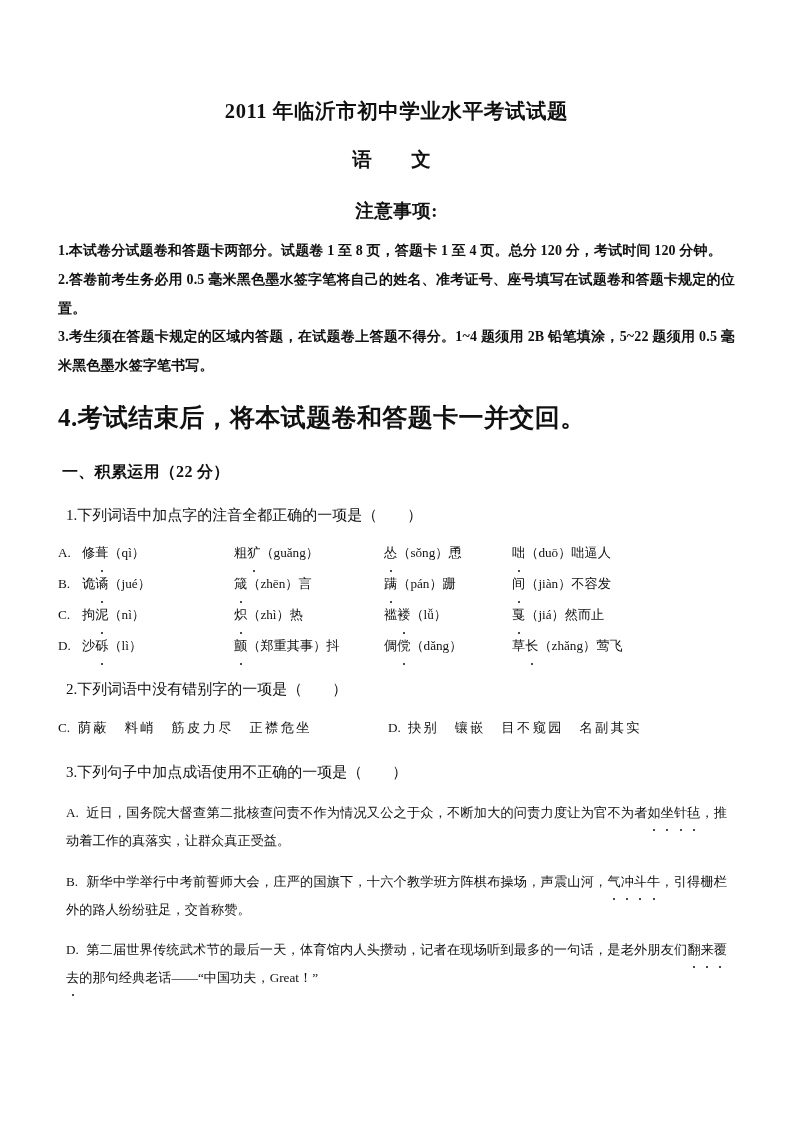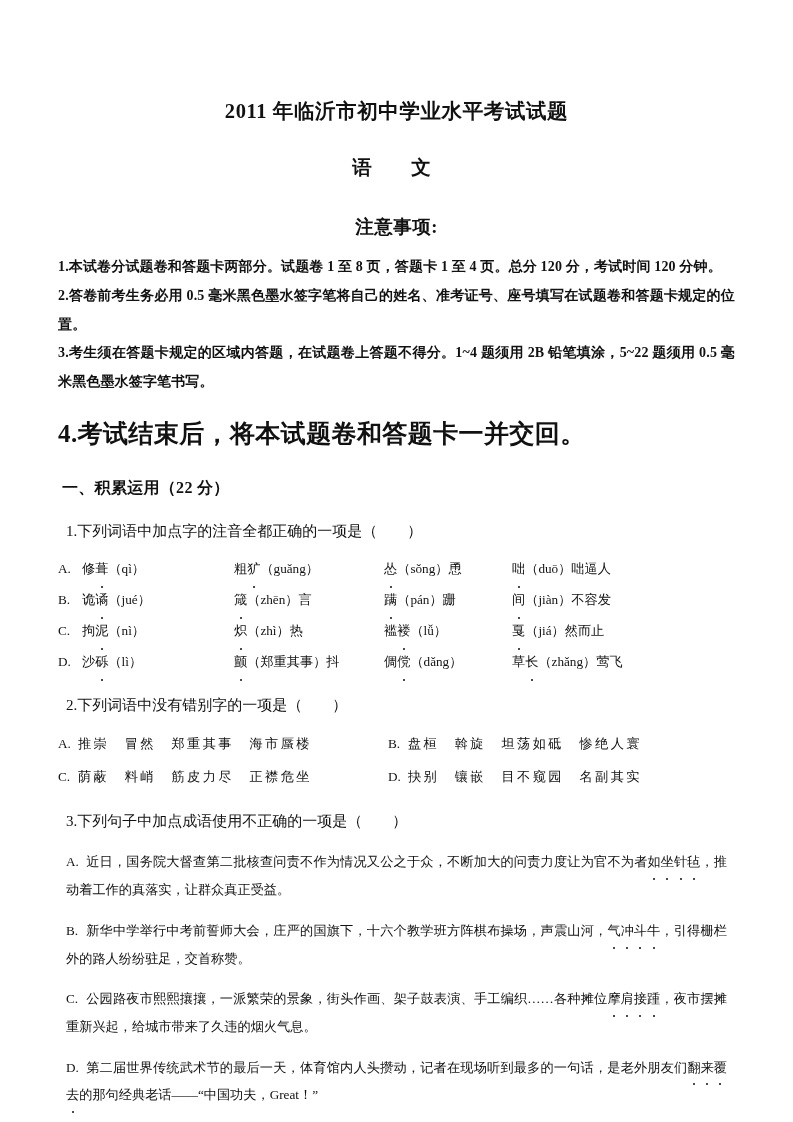--- a/index.html
+++ b/index.html
@@ -28,21 +28,21 @@
     letter-spacing: 0.6px;
     margin: 0;
     padding-top: 98px;
     line-height: 1.3;
   }
   .doc-subject {
     text-align: center;
     font-size: 19.5px;
     font-weight: bold;
     letter-spacing: 10px;
-    margin: 12px;
+    margin: 4px;
     padding-top: 18px;
     line-height: 1.3;
   }
   .notice-title {
     text-align: center;
     font-size: 18.5px;
     font-weight: bold;
     margin: 0;
     padding-top: 22px;
     letter-spacing: 0.5px;
@@ -192,33 +192,28 @@
           <span class="col c3">倜<span class="dot">傥</span><span class="pinyin">（dǎng）</span></span>
           <span class="col c4">草<span class="dot">长</span><span class="pinyin">（zhǎng）莺飞</span></span>
         </div>
       </div>
   </div>
 
   <div>
     <p class="q-stem">2.下列词语中没有错别字的一项是（　　）</p>
     <div>
         <div class="opt-row2">
-          <span class="half-a"><span class="opt-label">A.</span><span class="wsp">推崇　冒然　郑重其事　海市蜃楼</span></span>
-          <span class="half-b"><span class="opt-label">B.</span><span class="wsp">盘桓　斡旋　坦荡如砥　惨绝人寰</span></span>
-        </div>
-        <div class="opt-row2">
           <span class="half-a"><span class="opt-label">C.</span><span class="wsp">荫蔽　料峭　筋皮力尽　正襟危坐</span></span>
           <span class="half-b"><span class="opt-label">D.</span><span class="wsp">抉别　镶嵌　目不窥园　名副其实</span></span>
         </div>
       </div>
   </div>
 
   <div>
     <p class="q-stem">3.下列句子中加点成语使用不正确的一项是（　　）</p>
     <div>
         <p class="opt-para"><span class="opt-label">A.</span><span>近日，国务院大督查第二批核查问责不作为情况又公之于众，不断加大的问责力度让为官不为者</span><span><span class="dot">如</span><span class="dot">坐</span><span class="dot">针</span><span class="dot">毡</span></span><span>，推动着工作的真落实，让群众真正受益。</span></p>
         <p class="opt-para"><span class="opt-label">B.</span><span>新华中学举行中考前誓师大会，庄严的国旗下，十六个教学班方阵棋布操场，声震山河，</span><span><span class="dot">气</span><span class="dot">冲</span><span class="dot">斗</span><span class="dot">牛</span></span><span>，引得栅栏外的路人纷纷驻足，交首称赞。</span></p>
-        <p class="opt-para"><span class="opt-label">C.</span><span>公园路夜市熙熙攘攘，一派繁荣的景象，街头作画、架子鼓表演、手工编织……各种摊位</span><span><span class="dot">摩</span><span class="dot">肩</span><span class="dot">接</span><span class="dot">踵</span></span><span>，夜市摆摊重新兴起，给城市带来了久违的烟火气息。</span></p>
         <p class="opt-para"><span class="opt-label">D.</span><span>第二届世界传统武术节的最后一天，体育馆内人头攒动，记者在现场听到最多的一句话，是老外朋友们</span><span><span class="dot">翻</span><span class="dot">来</span><span class="dot">覆</span><span class="dot">去</span></span><span>的那句经典老话——“中国功夫，Great！”</span></p>
       </div>
   </div>
 
 </div>
 
 </body></html>

